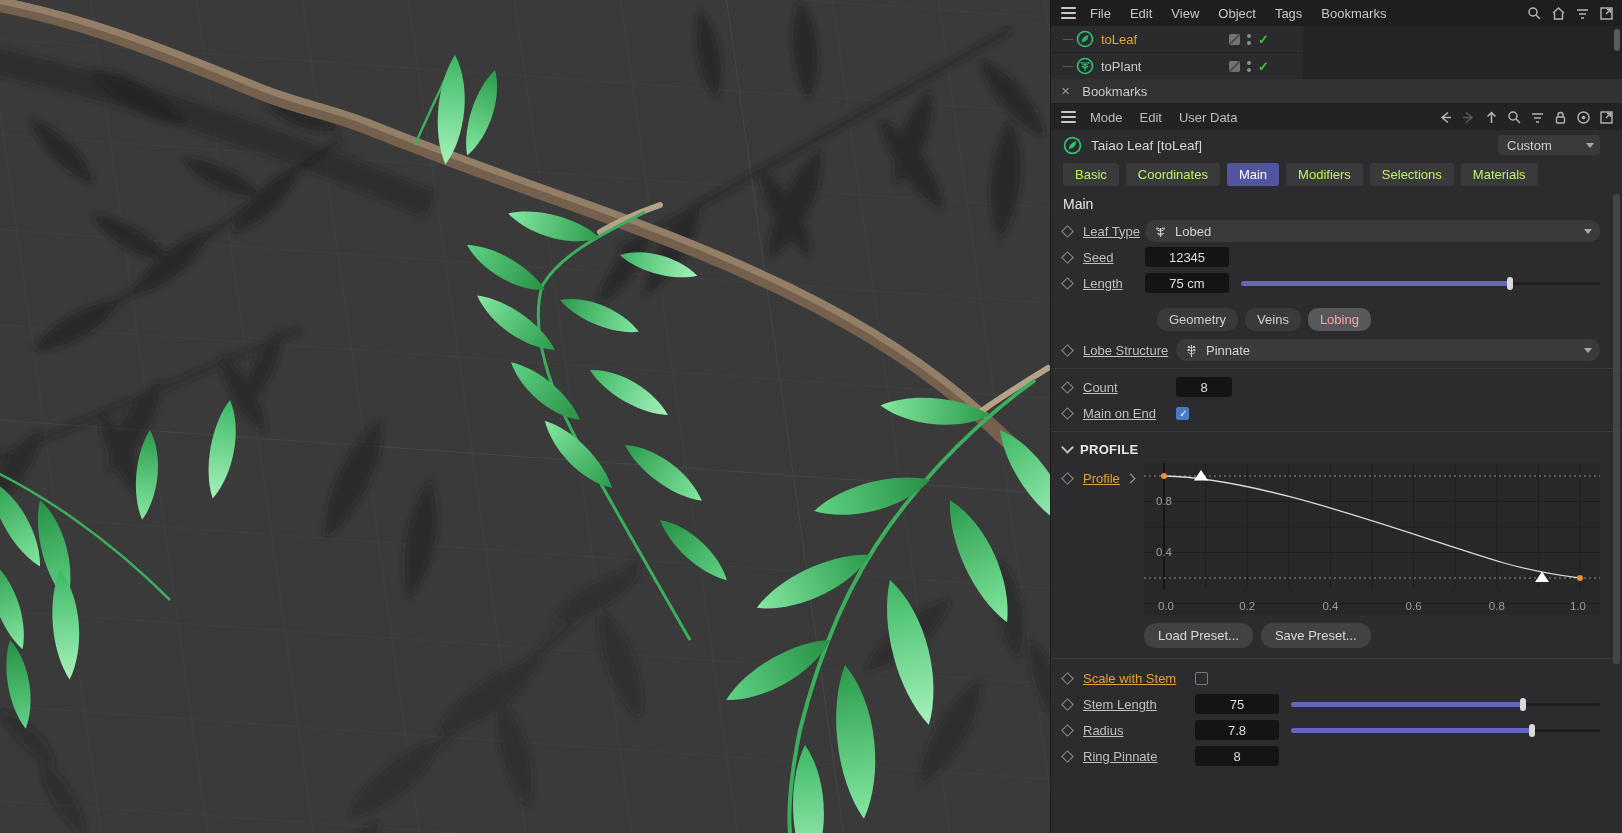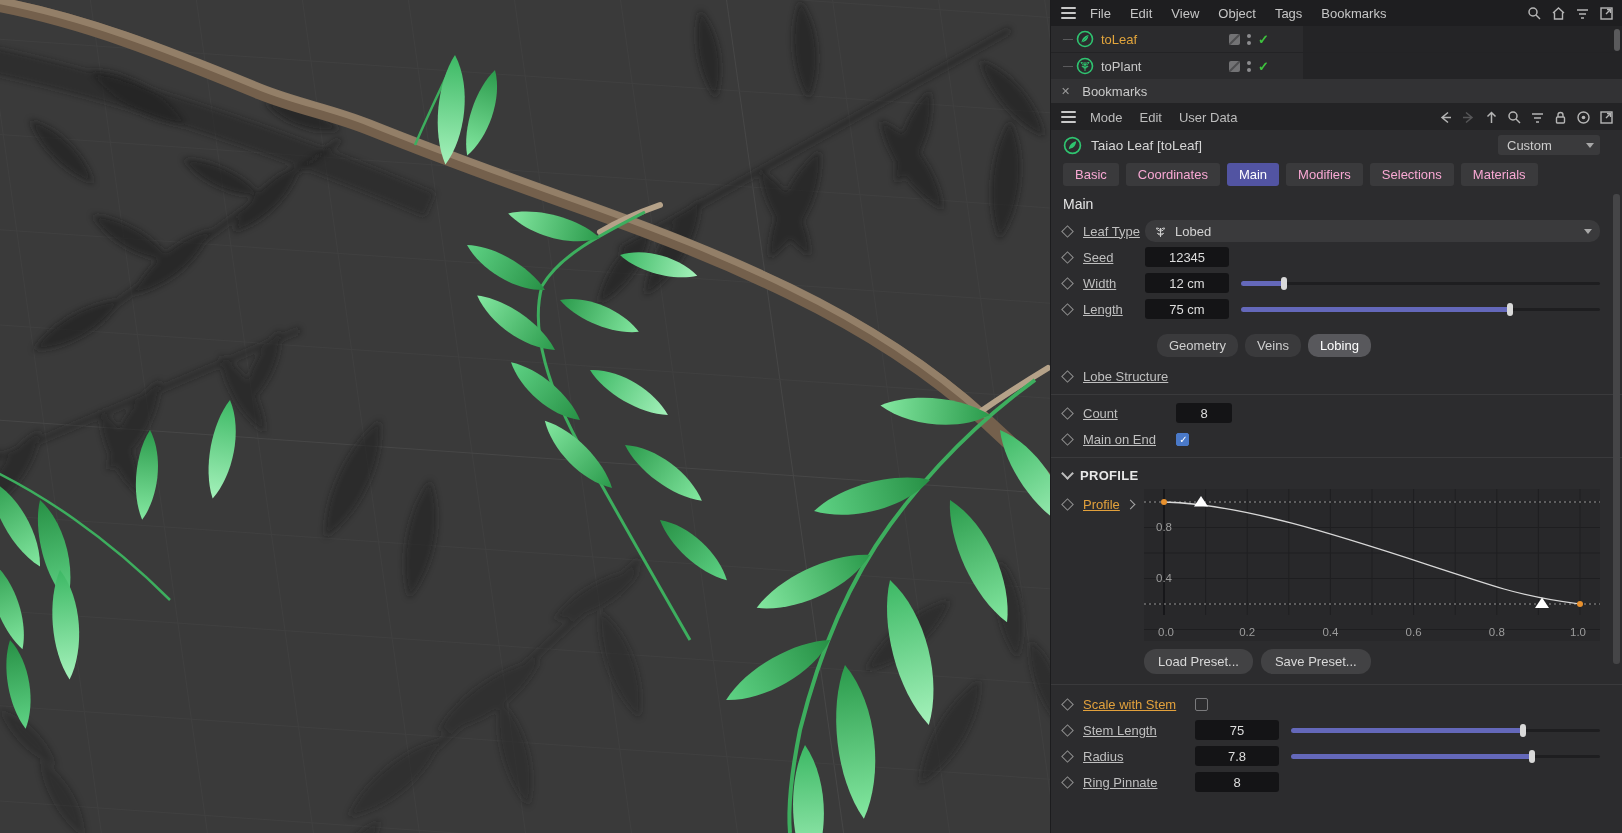--- a/index.html
+++ b/index.html
@@ -50,21 +50,21 @@
   
   .obj-header{height:30px;display:flex;align-items:center;padding:0 22px 0 12px;flex:none;}
   .obj-header .obj-icon{width:19px;height:19px;}
   .obj-title{font-size:13.5px;color:#d6d6d6;margin-left:2px;}
   .preset-dd{margin-left:auto;width:102px;height:20px;background:#3a3a3c;border-radius:3px;display:flex;align-items:center;padding:0 6px 0 9px;box-sizing:border-box;}
   .preset-dd .txt{font-size:13px;color:#cccccc;flex:1;}
   .caret{width:0;height:0;border-left:4px solid transparent;border-right:4px solid transparent;border-top:5px solid #a8a8a8;flex:none;}
 
   
   .tabs{display:flex;gap:7px;padding:3px 12px 6px 12px;flex:none;}
-  .tab{background:#3a3a3c;color:#f9a8d4;font-size:13px;padding:4px 12px;border-radius:3px;cursor:default;}
+  .tab{background:#3a3a3c;color:#bef264;font-size:13px;padding:4px 12px;border-radius:3px;cursor:default;}
   .tab.active{background:#5254a2;color:#ffffff;}
 
   
   .attr-body{flex:1;position:relative;background:#2c2c2e;overflow:hidden;}
   .section-h{font-size:14px;color:#e6e6e6;padding:4px 12px 6px 12px;}
   .row{display:flex;align-items:center;height:26px;padding:0 22px 0 12px;}
   .bullet{width:7px;height:7px;border:1px solid #8f8f8f;transform:rotate(45deg);margin-right:11px;flex:none;background:transparent;}
   .lbl{font-size:13px;color:#bfbfbf;white-space:nowrap;overflow:hidden;text-decoration:underline;}
   .lbl.orange{color:#e2a13c;}
   .lw-a{width:62px;flex:none;}
@@ -72,21 +72,21 @@
   .lw-c{width:112px;flex:none;}
   .inbox{width:84px;height:20px;background:#141416;border-radius:3px;color:#dddddd;font-size:13px;display:flex;align-items:center;justify-content:center;flex:none;}
   .dropdown{flex:1;height:22px;background:#3a3a3c;border-radius:10px;display:flex;align-items:center;padding:0 8px;color:#d2d2d2;font-size:13px;gap:7px;}
   .dropdown .caret{margin-left:auto;}
   .slider{flex:1;margin-left:12px;position:relative;height:14px;}
   .sl-track{position:absolute;left:0;right:0;top:6px;height:3px;background:#1e1e20;border-radius:2px;}
   .sl-fill{position:absolute;left:0;top:5px;height:5px;background:#6468ba;border-radius:3px;width:0;}
   .sl-handle{position:absolute;top:1px;width:6px;height:13px;background:#d9d9d9;border-radius:3px;left:0;}
   .subtabs{display:flex;gap:7px;padding:6px 0 6px 106px;}
   .subtab{background:#3a3a3c;color:#cfcfcf;font-size:13px;padding:4px 12px;border-radius:10px;}
-  .subtab.active{background:#58585c;color:#ffffff;}
+  .subtab.active{background:#58585c;color:#fca5a5;}
   .divider{height:1px;background:#3a3a3c;margin:5px 0;}
   .group-h{display:flex;align-items:center;height:24px;padding-left:12px;gap:8px;}
   .chev-down{width:7px;height:7px;border-right:2px solid #bdbdbd;border-bottom:2px solid #bdbdbd;transform:rotate(45deg);margin-top:-3px;flex:none;}
   .chev-right{width:6px;height:6px;border-right:1.6px solid #a8a8a8;border-bottom:1.6px solid #a8a8a8;transform:rotate(-45deg);margin-left:7px;flex:none;}
   .group-title{font-size:13px;font-weight:bold;color:#e8e8e8;letter-spacing:.3px;}
   .profile-row{display:flex;align-items:flex-start;padding:2px 22px 0 12px;}
   .profile-lblcol{display:flex;align-items:center;width:81px;flex:none;padding-top:8px;}
   .curve-box{flex:1;height:152px;background:#28282a;position:relative;}
   .preset-row{display:flex;gap:8px;padding:8px 0 2px 93px;}
   .pill-btn{background:#424244;color:#d8d8d8;font-size:13px;padding:5px 14px;border-radius:12px;}
@@ -447,30 +447,20 @@
           <span class="caret"></span>
         </span>
       </div>
 
       <div class="row">
         <span class="bullet"></span>
         <span class="lbl lw-a">Seed</span>
         <span class="inbox">12345</span>
       </div>
 
-      <div class="row">
-        <span class="bullet"></span>
-        <span class="lbl lw-a">Width</span>
-        <span class="inbox">12 cm</span>
-        <span class="slider">
-          <span class="sl-track"></span>
-            <span class="sl-fill" style="width: 12%;"></span>
-            <span class="sl-handle" style="left: calc(12% - 3px);"></span>
-        </span>
-      </div>
 
       <div class="row">
         <span class="bullet"></span>
         <span class="lbl lw-a">Length</span>
         <span class="inbox">75 cm</span>
         <span class="slider">
           <span class="sl-track"></span>
             <span class="sl-fill" style="width: 75%;"></span>
             <span class="sl-handle" style="left: calc(75% - 3px);"></span>
         </span>
@@ -478,20 +468,33 @@
 
       <div class="subtabs" style="margin-top:6px;">
         <span class="subtab">Geometry</span>
         <span class="subtab">Veins</span>
         <span class="subtab active">Lobing</span>
       </div>
 
       <div class="row">
         <span class="bullet"></span>
         <span class="lbl lw-b">Lobe Structure</span>
+        <span class="dropdown">
+          <span class="ic">
+              <svg viewBox="0 0 15 15">
+                <path d="M7.5,14 V2 M7.5,5 C6,5 5,4.3 4.5,3.2 M7.5,5 C9,5 10,4.3 10.5,3.2 M7.5,8 C5.8,8 4.7,7.3 4.2,6.1 M7.5,8 C9.2,8 10.3,7.3 10.8,6.1 M7.5,11 C6,11 5,10.3 4.5,9.2 M7.5,11 C9,11 10,10.3 10.5,9.2" stroke="#cfcfcf" stroke-width="1" fill="none"></path>
+                <ellipse cx="4.8" cy="4" rx="1.4" ry="0.8" transform="rotate(-35 4.8 4)" fill="#cfcfcf"></ellipse>
+                <ellipse cx="10.2" cy="4" rx="1.4" ry="0.8" transform="rotate(35 10.2 4)" fill="#cfcfcf"></ellipse>
+                <ellipse cx="4.6" cy="7" rx="1.4" ry="0.8" transform="rotate(-35 4.6 7)" fill="#cfcfcf"></ellipse>
+                <ellipse cx="10.4" cy="7" rx="1.4" ry="0.8" transform="rotate(35 10.4 7)" fill="#cfcfcf"></ellipse>
+              </svg>
+            </span>
+          <span>Pinnate</span>
+          <span class="caret"></span>
+        </span>
       </div>
 
       <div class="divider"></div>
 
       <div class="row">
         <span class="bullet"></span>
         <span class="lbl lw-b">Count</span>
         <span class="inbox" style="width:56px;">8</span>
       </div>
 

